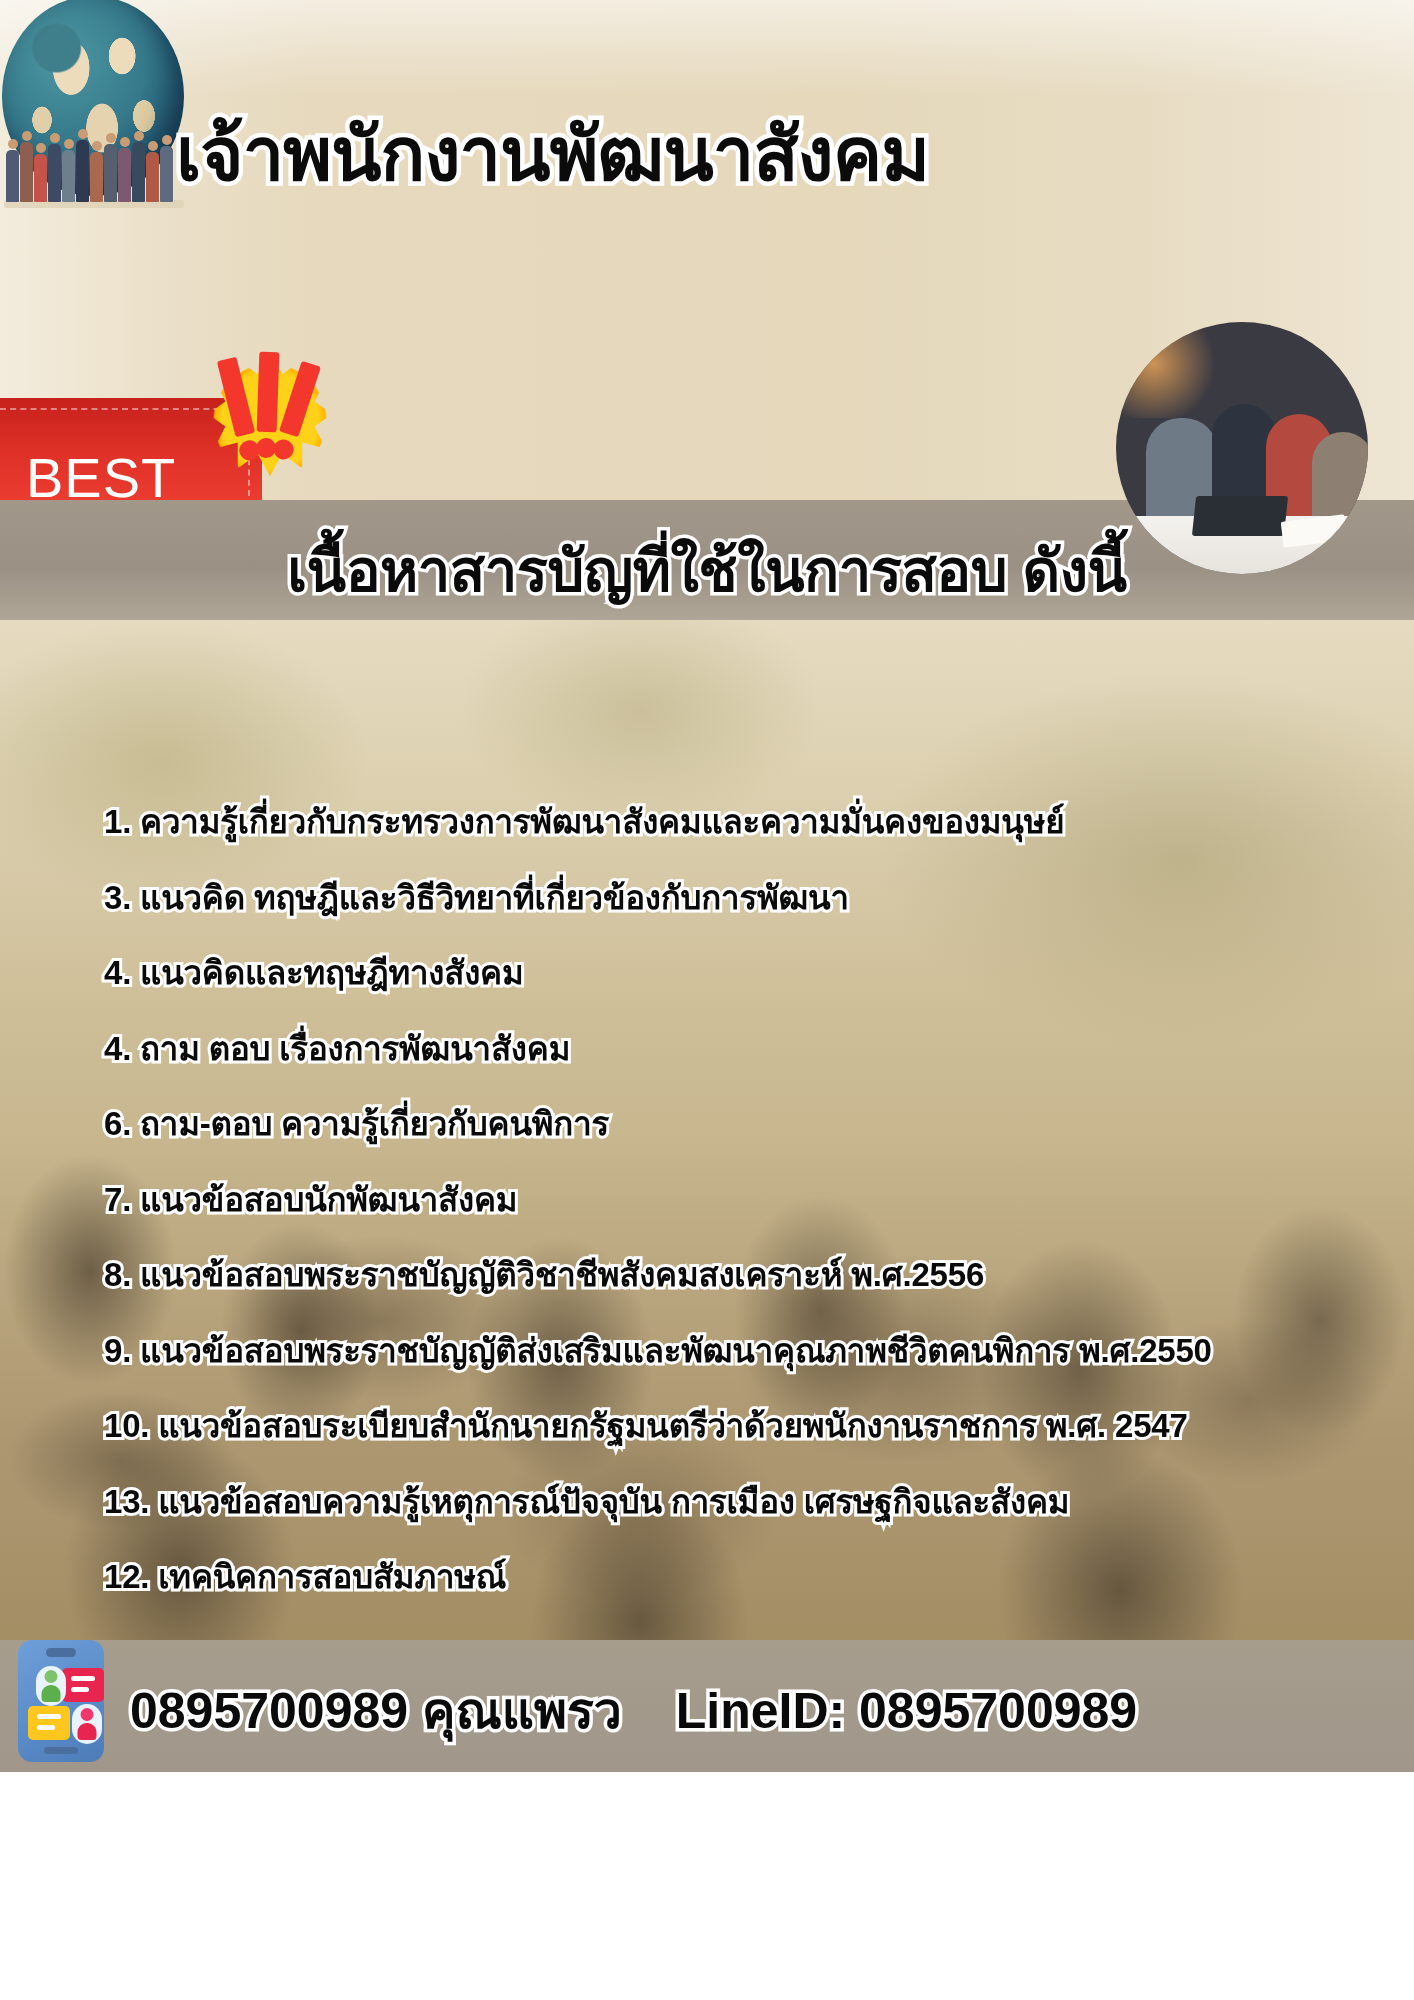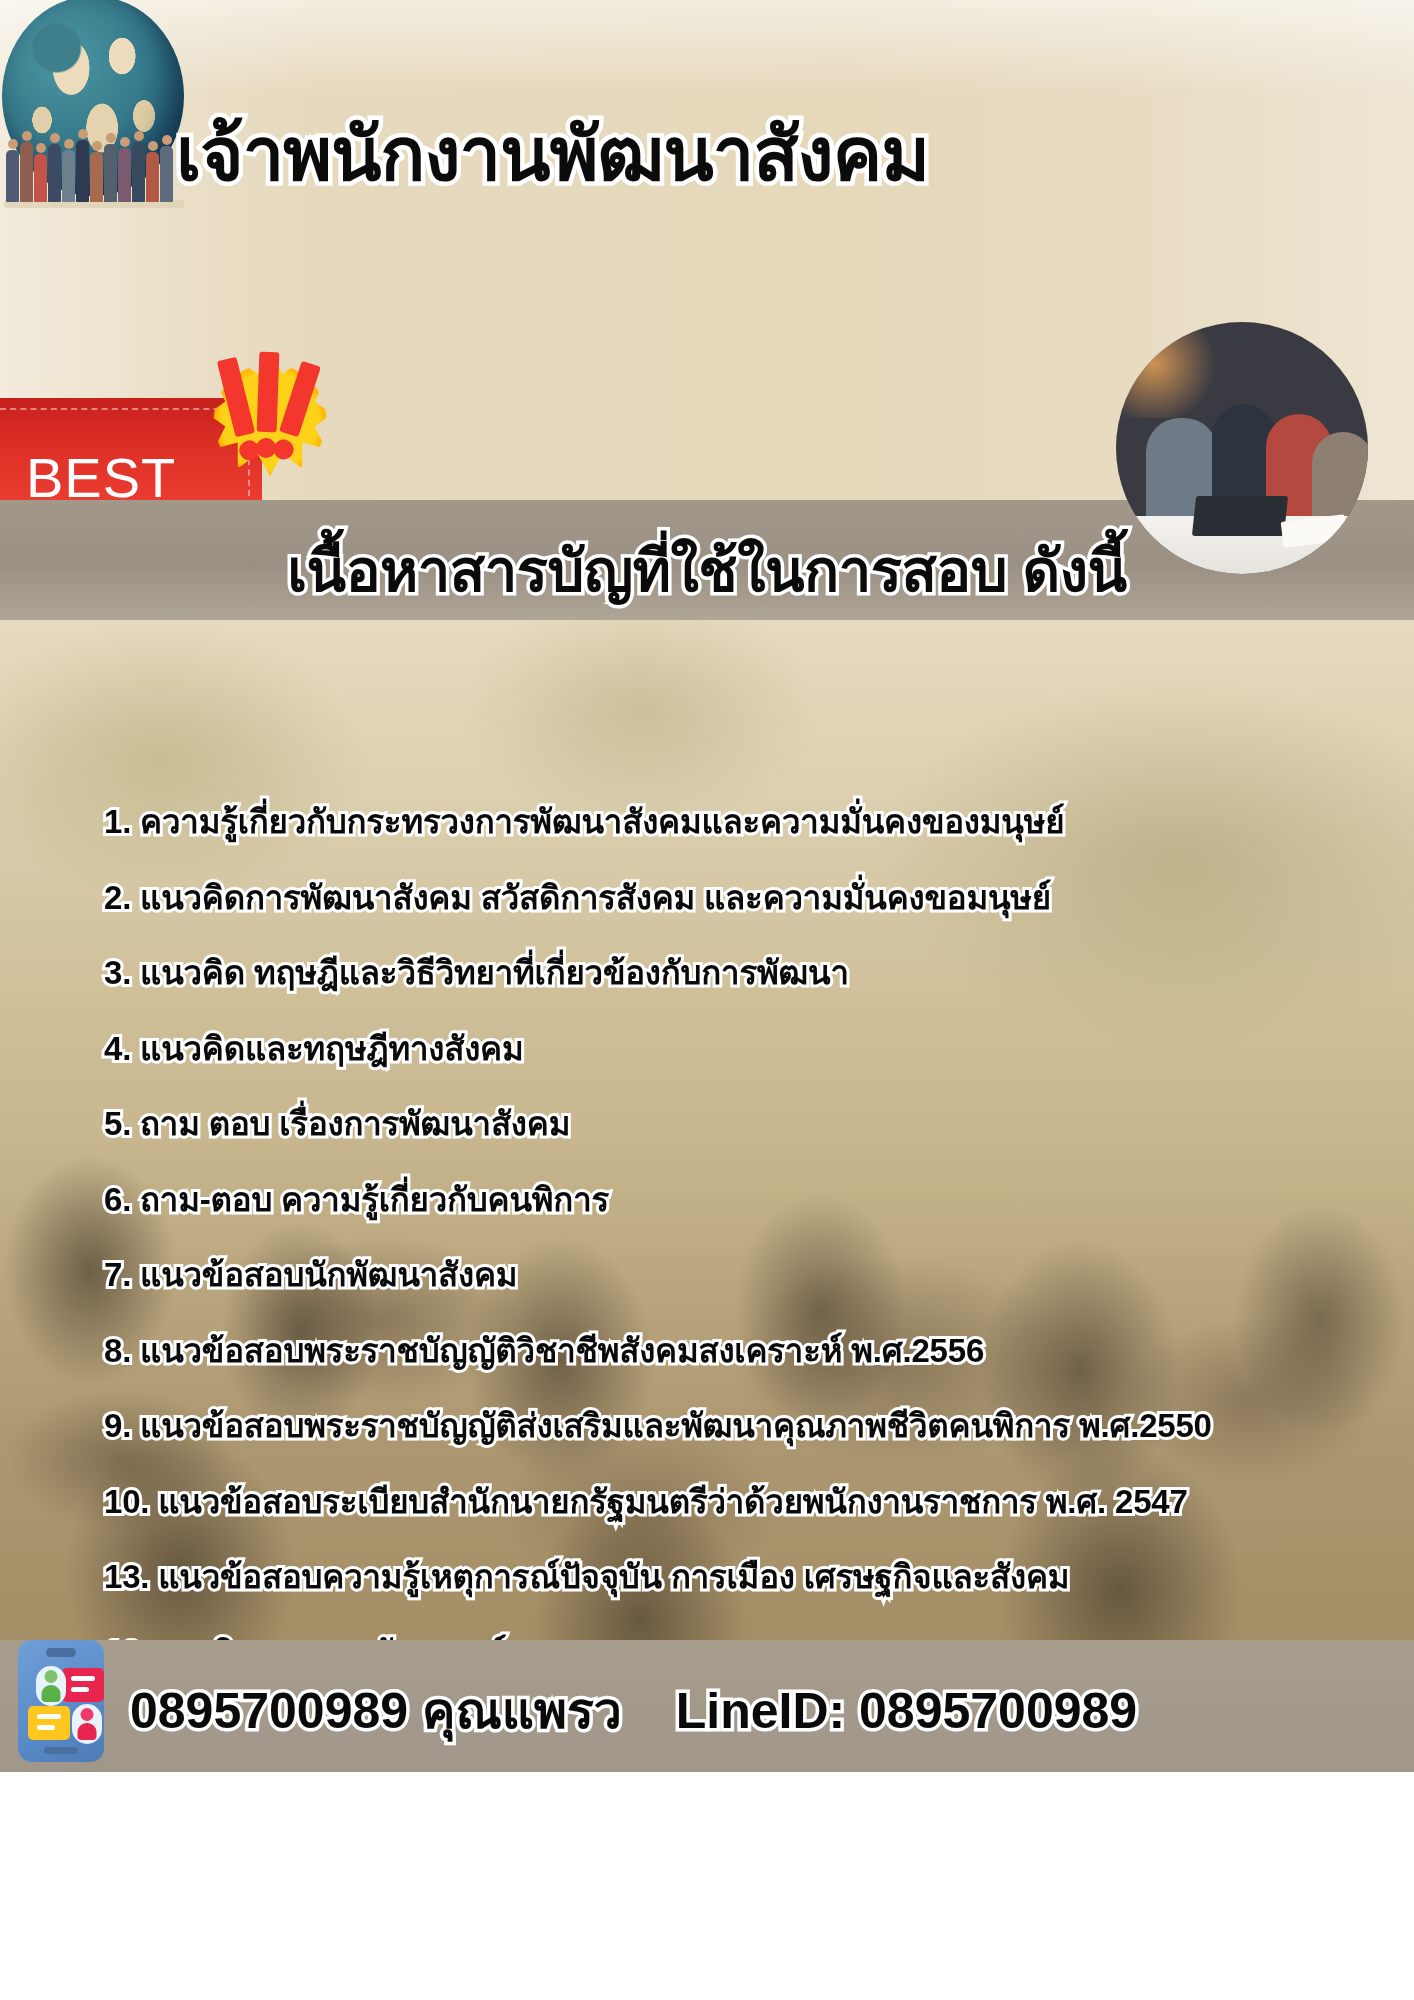--- a/index.html
+++ b/index.html
@@ -408,24 +408,23 @@
     <div class="pc-body pc3"></div>
     <div class="pc-body pc4"></div>
     <div class="pc-table"></div>
     <div class="pc-laptop"></div>
     <div class="pc-paper"></div>
     <div class="pc-flare"></div>
   </div>
 
   <div class="list">
     <div class="list-item">1. ความรู้เกี่ยวกับกระทรวงการพัฒนาสังคมและความมั่นคงของมนุษย์</div>
-    <div class="list-item">2. แนวคิดการพัฒนาสังคม สวัสดิการสังคม และความมั่นคงขอมนุษย์</div>
     <div class="list-item">3. แนวคิด ทฤษฎีและวิธีวิทยาที่เกี่ยวข้องกับการพัฒนา</div>
     <div class="list-item">4. แนวคิดและทฤษฎีทางสังคม</div>
-    <div class="list-item">5. ถาม ตอบ เรื่องการพัฒนาสังคม</div>
+    <div class="list-item">4. ถาม ตอบ เรื่องการพัฒนาสังคม</div>
     <div class="list-item">6. ถาม-ตอบ ความรู้เกี่ยวกับคนพิการ</div>
     <div class="list-item">7. แนวข้อสอบนักพัฒนาสังคม</div>
     <div class="list-item">8. แนวข้อสอบพระราชบัญญัติวิชาชีพสังคมสงเคราะห์ พ.ศ.2556</div>
     <div class="list-item">9. แนวข้อสอบพระราชบัญญัติส่งเสริมและพัฒนาคุณภาพชีวิตคนพิการ พ.ศ.2550</div>
     <div class="list-item">10. แนวข้อสอบระเบียบสำนักนายกรัฐมนตรีว่าด้วยพนักงานราชการ พ.ศ. 2547</div>
     <div class="list-item">13. แนวข้อสอบความรู้เหตุการณ์ปัจจุบัน การเมือง เศรษฐกิจและสังคม</div>
     <div class="list-item">12. เทคนิคการสอบสัมภาษณ์</div>
   </div>
 
   <div class="footer"></div>

